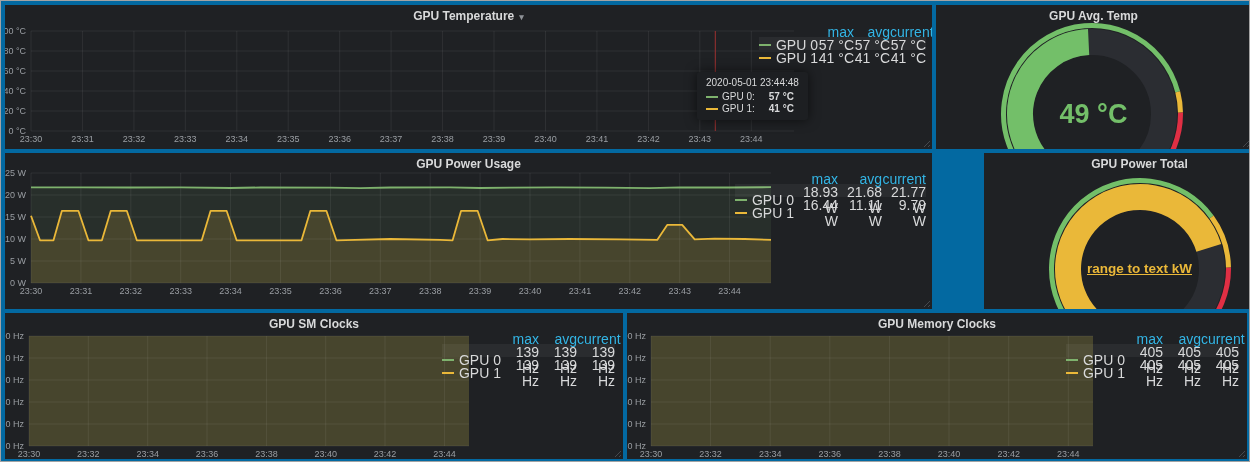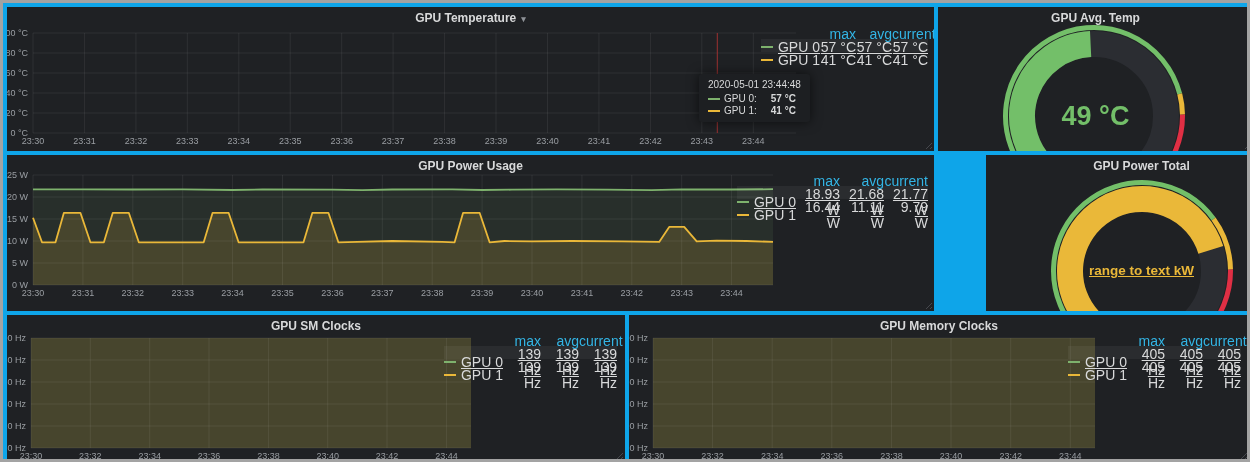--- a/index.html
+++ b/index.html
@@ -1,37 +1,37 @@
 <!DOCTYPE html>
 <html><head>
 <meta charset="utf-8">
 <style>
   * { margin:0; padding:0; box-sizing:border-box; }
   html,body { background:#0e0e0f; }
   body { font-family:"Liberation Sans", sans-serif; }
   #dashboard {
     position:relative; width:1250px; height:462px;
-    background:#0ea5e9; border:3px solid #a3a3a3; overflow:hidden;
+    background:#0369a1; border:1px solid #a3a3a3; overflow:hidden;
   }
   .panel {
     position:absolute; background:#1f2124; overflow:hidden;
   }
   .panel-title {
     position:absolute; top:4px; left:0; right:0; text-align:center;
     font-size:12px; font-weight:600; color:#d8d9da; z-index:3;
     white-space:nowrap; cursor:pointer;
   }
   .panel-title .caret { font-size:9px; color:#8e9297; margin-left:5px; }
   svg.chart, svg.gauge { position:absolute; top:0; left:0; }
   text.tick { fill:#9a9ea3; font-size:9px; font-family:"Liberation Sans",sans-serif; }
   .legend {
     position:absolute; z-index:2; font-size:14px; color:#d8d9da;
   }
   .lg-row { display:grid; align-items:center; height:13px; }
-  .lg-row.first-series { background:rgba(255,255,255,0.05);text-decoration:underline; }
+  .lg-row.first-series { background:rgba(255,255,255,0.05); }
   .lg-head { color:#33b5e5; text-align:right; }
   .lg-val { text-align:right; color:#d8d9da; }
   .lg-name { display:flex; align-items:center; white-space:nowrap; cursor:pointer; }
   .lg-dash { display:inline-block; width:12px; height:2px; margin-right:5px; flex:none; }
   .g-tooltip {
     position:absolute; z-index:5; background:#1d1f22; border-radius:3px;
     padding:5px 9px 6px 9px; font-size:10px; color:#d8d9da;
     box-shadow:0 0 12px rgba(0,0,0,0.6); white-space:nowrap;
   }
   .g-tooltip .ts { font-weight:normal; margin-bottom:3px; }

